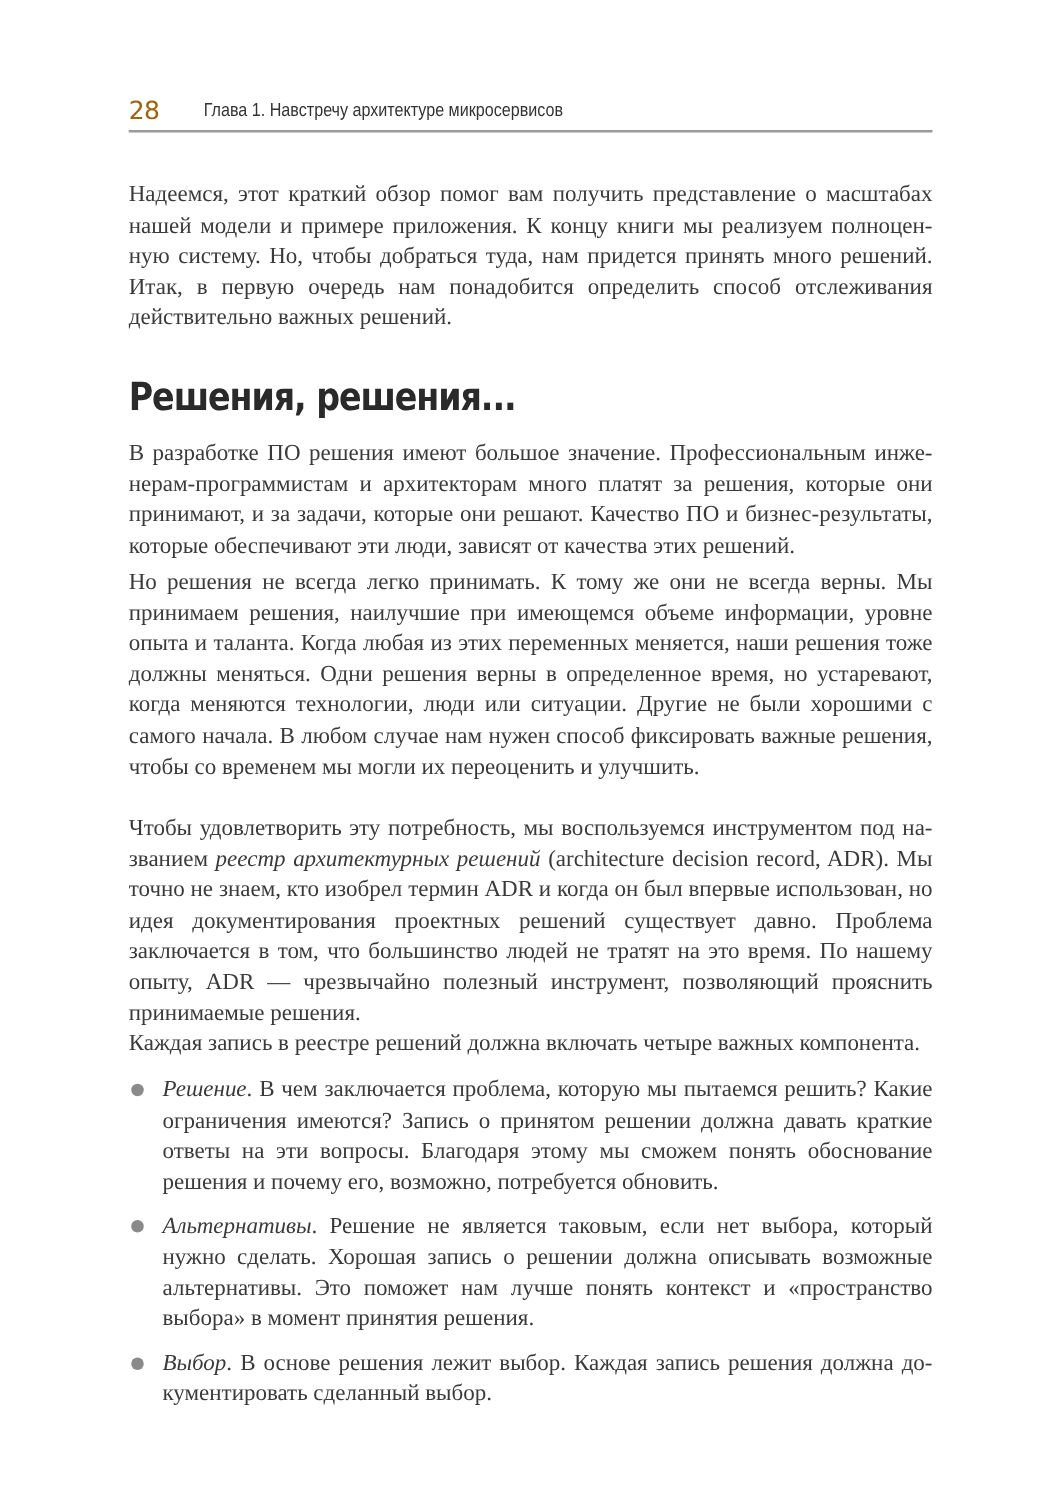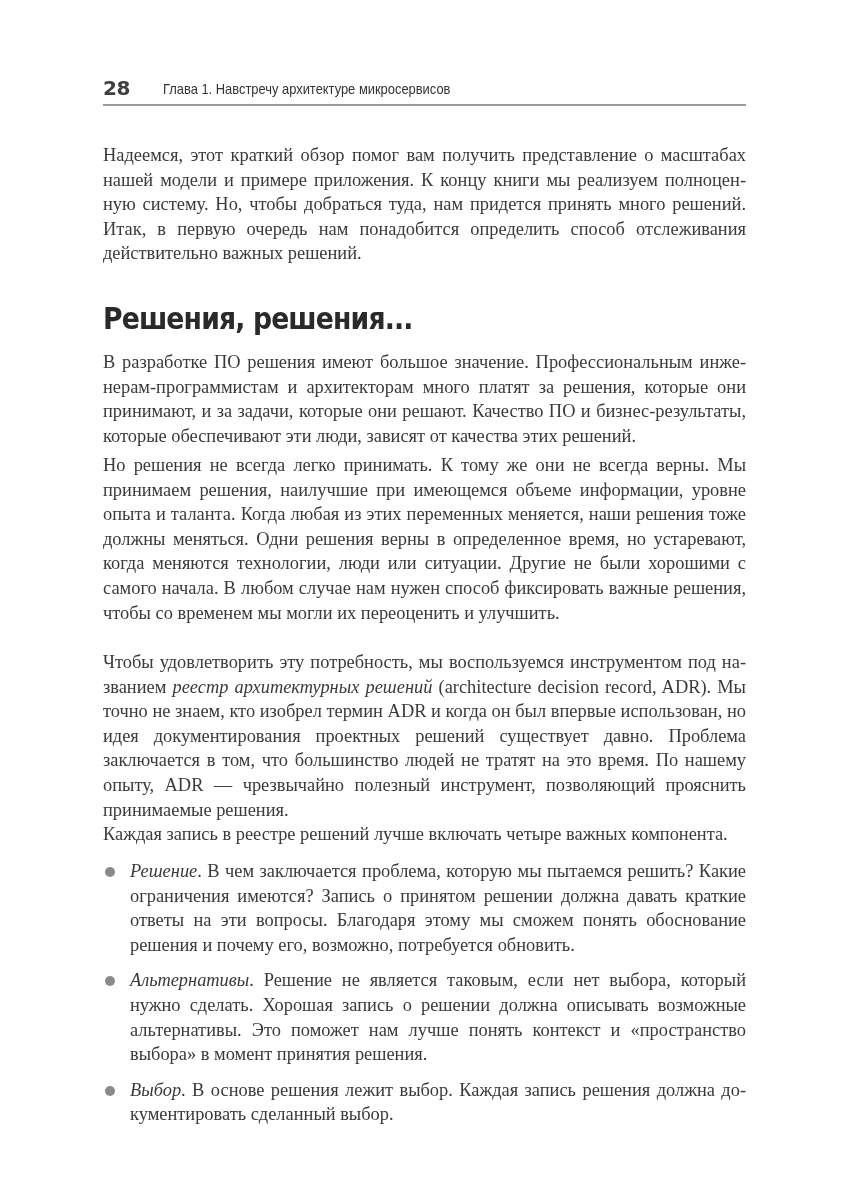--- a/index.html
+++ b/index.html
@@ -1,19 +1,19 @@
 <!DOCTYPE html>
 <html><head>
   <meta charset="utf-8">
   <style>
     html, body { margin: 0; padding: 0; background: #ffffff; }
     body { width: 849px; height: 1200px; position: relative; overflow: hidden; }
     .page { position: absolute; left: 103px; top: 0; width: 643px; }
     .running-head { position: absolute; top: 76px; left: 0; width: 643px; height: 26px; }
-    .page-num { position: absolute; left: 0; top: 0; font-family: "DejaVu Sans", sans-serif; font-weight: bold; font-size: 20px; color: #404040; letter-spacing: -0.5px; }
+    .page-num { position: absolute; left: 0; top: 0; font-family: "DejaVu Sans", sans-serif; font-weight: normal; font-size: 20px; color: #a16207; letter-spacing: -0.5px; }
     .chapter-title { position: absolute; left: 60px; top: 4px; font-family: "Liberation Sans", sans-serif; font-size: 15px; color: #333; transform: scaleX(0.86); transform-origin: left center; white-space: nowrap; }
     .head-rule { position: absolute; left: 0; top: 104px; width: 643px; height: 2px; background: #9a9a9a; }
 
     .body-text { font-family: "Liberation Serif", serif; font-size: 18.4px; line-height: 24.6px; color: #3a3a3a; text-align: justify; margin: 0; hyphens: manual; }
     .p { position: absolute; left: 0; width: 643px; }
     .p1 { top: 143px; }
     .section-heading { position: absolute; left: 0; top: 300px; font-family: "DejaVu Sans", sans-serif; font-weight: bold; font-size: 31px; color: #2a2a2a; letter-spacing: -1px; transform: scaleX(0.86); transform-origin: left center; white-space: nowrap; margin: 0; }
     .p2 { top: 350px; }
     .p3 { top: 453px; }
     .p4 { top: 650px; }
@@ -35,21 +35,21 @@
 
   <p class="body-text p p1">Надеемся, этот краткий обзор помог вам получить представление о масштабах нашей модели и примере приложения. К концу книги мы реализуем полноцен­ную систему. Но, чтобы добраться туда, нам придется принять много решений. Итак, в первую очередь нам понадобится определить способ отслеживания действительно важных решений.</p>
 
   <h2 class="section-heading">Решения, решения...</h2>
 
   <p class="body-text p p2">В разработке ПО решения имеют большое значение. Профессиональным инже­нерам-программистам и архитекторам много платят за решения, которые они принимают, и за задачи, которые они решают. Качество ПО и бизнес-результаты, которые обеспечивают эти люди, зависят от качества этих решений.</p>
   <p class="body-text p p3">Но решения не всегда легко принимать. К тому же они не всегда верны. Мы принимаем решения, наилучшие при имеющемся объеме информации, уровне опыта и таланта. Когда любая из этих переменных меняется, наши решения тоже должны меняться. Одни решения верны в определенное вре­мя, но устаревают, когда меняются технологии, люди или ситуации. Дру­гие не были хорошими с самого начала. В любом случае нам нужен способ фиксировать важные решения, чтобы со временем мы могли их переоценить и улучшить.</p>
 
   <p class="body-text p p4"><span>Чтобы удовлетворить эту потребность, мы воспользуемся инструментом под на­званием </span><span class="term">реестр архитектурных решений</span><span> (architecture decision record, ADR). Мы точно не знаем, кто изобрел термин ADR и когда он был впервые использован, но идея документирования проектных решений существует давно. Проблема заключается в том, что большинство людей не тратят на это время. По нашему опыту, ADR — чрезвычайно полезный инструмент, позволяющий прояснить принимаемые решения.</span></p>
 
-  <p class="body-text p p5">Каждая запись в реестре решений лучше включать четыре важных компонента.</p>
+  <p class="body-text p p5">Каждая запись в реестре решений должна включать четыре важных компонента.</p>
 
   <ul class="bullets">
     <li class="bullet-item body-text">
       <span class="bullet-dot"></span><span class="term">Решение</span><span>. В чем заключается проблема, которую мы пытаемся решить? Какие ограничения имеются? Запись о принятом решении должна давать краткие ответы на эти вопросы. Благодаря этому мы сможем понять обо­снование решения и почему его, возможно, потребуется обновить.</span>
     </li>
     <li class="bullet-item body-text">
       <span class="bullet-dot"></span><span class="term">Альтернативы</span><span>. Решение не является таковым, если нет выбора, который нужно сделать. Хорошая запись о решении должна описывать возможные альтернативы. Это поможет нам лучше понять контекст и «пространство выбора» в момент принятия решения.</span>
     </li>
     <li class="bullet-item body-text">
       <span class="bullet-dot"></span><span class="term">Выбор</span><span>. В основе решения лежит выбор. Каждая запись решения должна до­кументировать сделанный выбор.</span>

